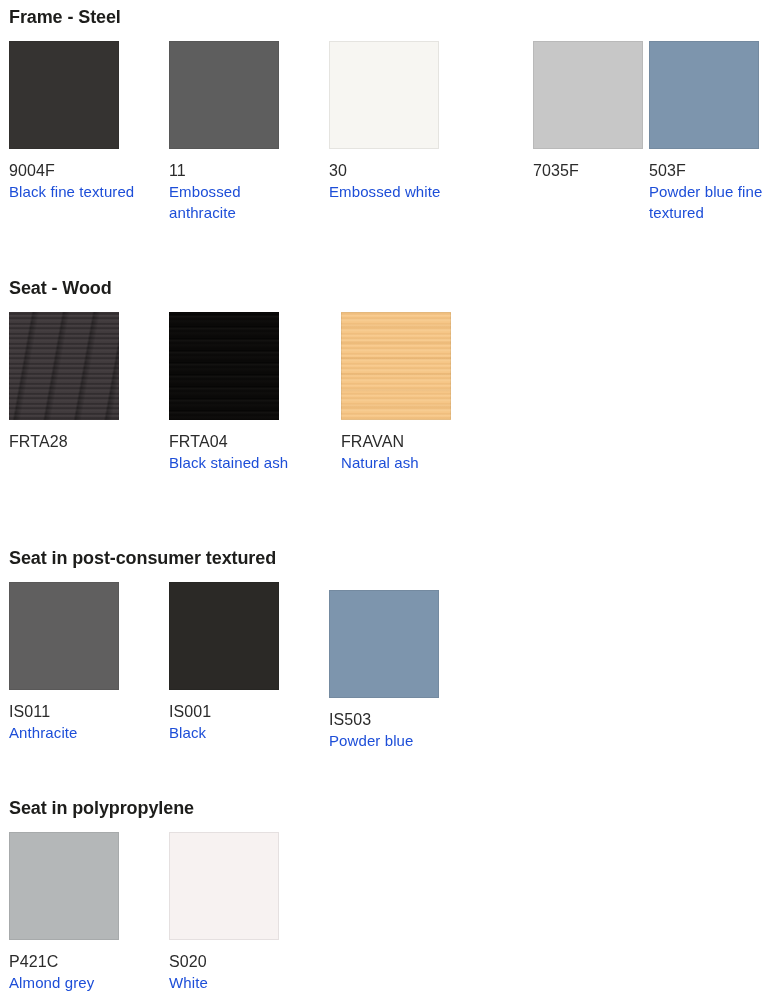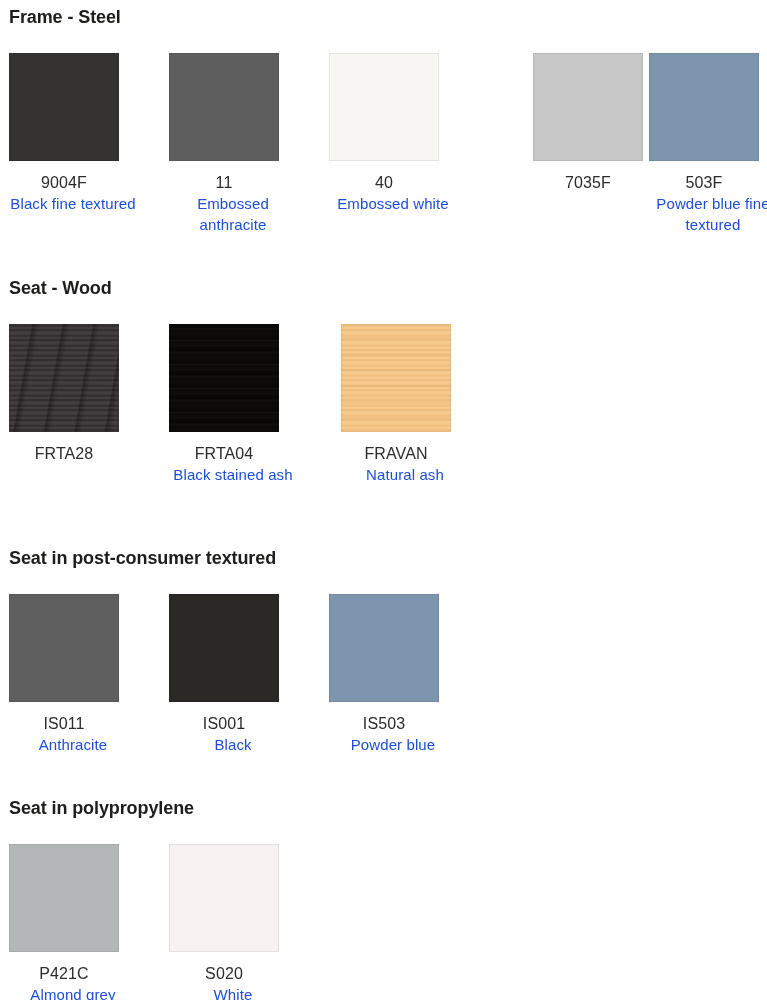--- a/index.html
+++ b/index.html
@@ -39,23 +39,22 @@
   }
   .swatch-row {
     position: absolute;
     left: 0;
     top: 35px;
     width: 767px;
     height: 0;
   }
   .swatch-cell {
     position: absolute;
-    top: 12px;
+    top: 0;
     width: 110px;
-    text-align: center;
   }
   .swatch-chip {
     width: 110px;
     height: 108px;
     background: #cccccc;
     position: relative;
     overflow: hidden;
   }
   .swatch-chip.bordered {
     box-shadow: inset 0 0 0 1px rgba(0,0,0,0.07);
@@ -149,21 +148,21 @@
           <p class="swatch-code">9004F</p>
           <p class="swatch-desc">Black fine textured</p>
         </div>
         <div class="swatch-cell" style="left: 169px;">
           <div class="swatch-chip bordered" style="width: 110px; height: 108px; background: rgb(94, 94, 94);"></div>
           <p class="swatch-code">11</p>
           <p class="swatch-desc">Embossed anthracite</p>
         </div>
         <div class="swatch-cell" style="left: 329px;">
           <div class="swatch-chip bordered" style="width: 110px; height: 108px; background: rgb(247, 246, 242);"></div>
-          <p class="swatch-code">40</p>
+          <p class="swatch-code">30</p>
           <p class="swatch-desc">Embossed white</p>
         </div>
         <div class="swatch-cell" style="left: 489px; margin-left: 44px;">
           <div class="swatch-chip bordered" style="width: 110px; height: 108px; background: rgb(199, 199, 199);"></div>
           <p class="swatch-code">7035F</p>
         </div>
         <div class="swatch-cell" style="left: 649px;">
           <div class="swatch-chip bordered" style="width: 110px; height: 108px; background: rgb(125, 149, 173);"></div>
           <p class="swatch-code">503F</p>
           <p class="swatch-desc">Powder blue fine textured</p>
@@ -201,21 +200,21 @@
         <div class="swatch-cell" style="left: 9px;">
           <div class="swatch-chip bordered" style="width: 110px; height: 108px; background: rgb(96, 95, 95);"></div>
           <p class="swatch-code">IS011</p>
           <p class="swatch-desc">Anthracite</p>
         </div>
         <div class="swatch-cell" style="left: 169px;">
           <div class="swatch-chip bordered" style="width: 110px; height: 108px; background: rgb(43, 41, 38);"></div>
           <p class="swatch-code">IS001</p>
           <p class="swatch-desc">Black</p>
         </div>
-        <div class="swatch-cell" style="left: 329px;">
+        <div class="swatch-cell" style="left: 329px; margin-top: 8px;">
           <div class="swatch-chip bordered" style="width: 110px; height: 108px; background: rgb(125, 149, 173);"></div>
           <p class="swatch-code">IS503</p>
           <p class="swatch-desc">Powder blue</p>
         </div>
       </div>
     </div>
     <div class="section" style="top: 797px;">
       <h2 class="section-title">Seat in polypropylene</h2>
       <div class="swatch-row">
         <div class="swatch-cell" style="left: 9px;">

